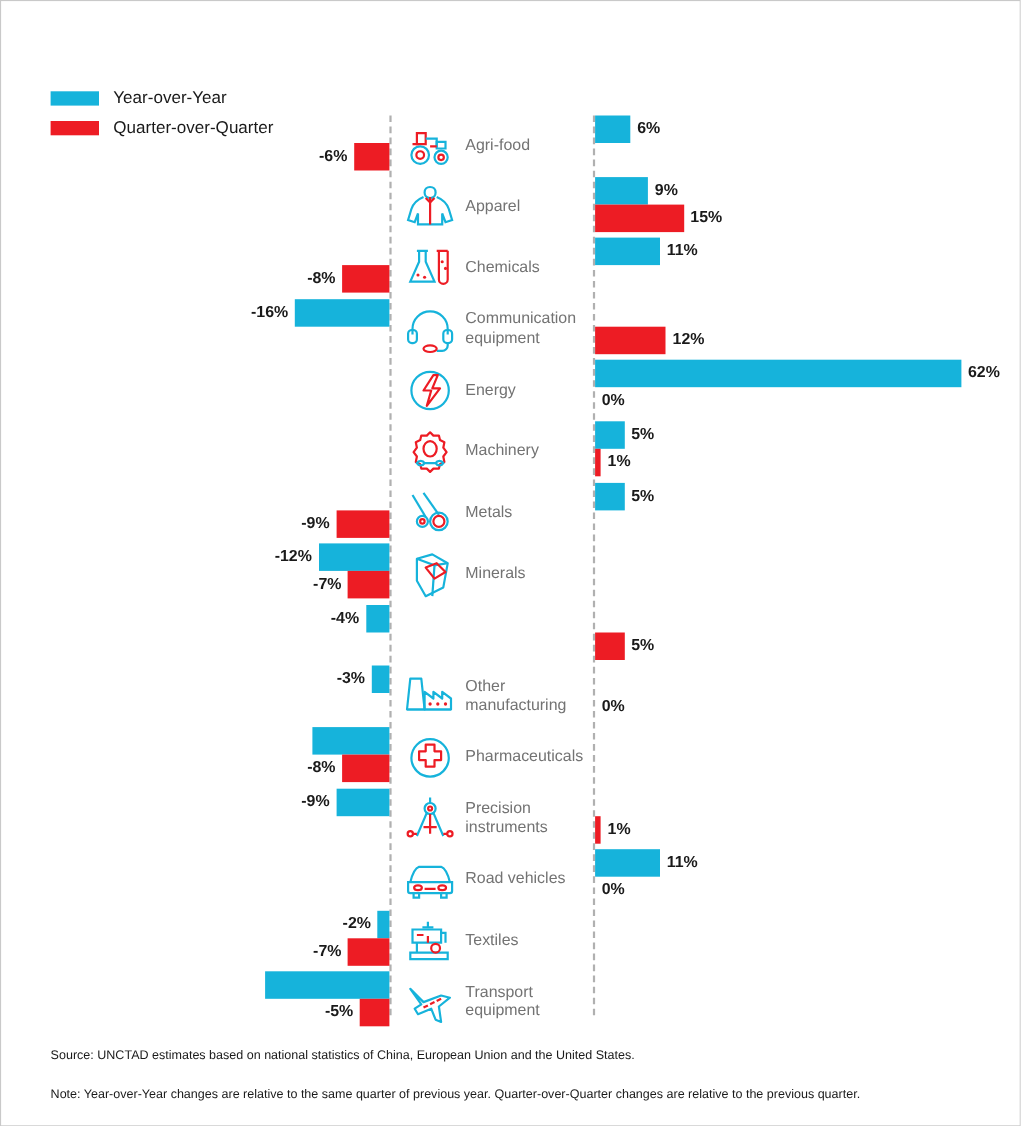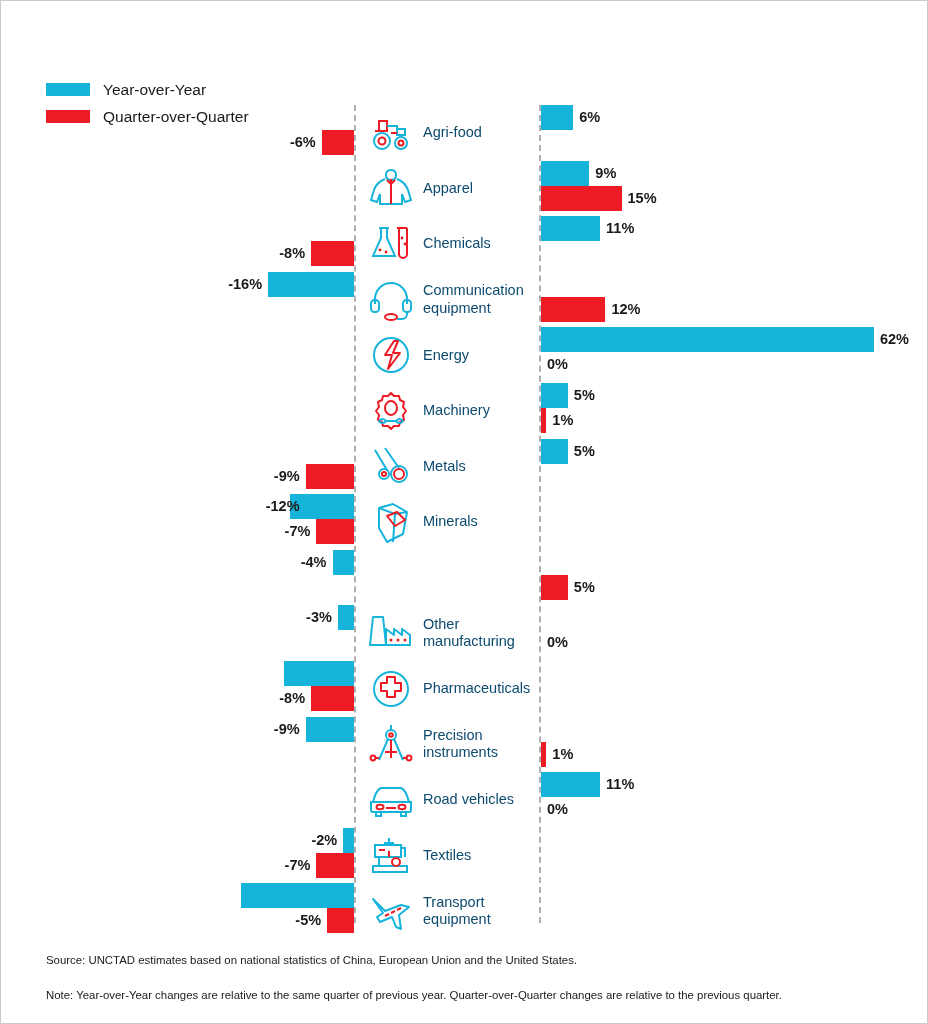--- a/index.html
+++ b/index.html
@@ -52,21 +52,21 @@
     position:absolute;left:364px;top:0;height:55.6px;
     display:flex;align-items:center;
   }
   .cat-icon{
     width:52px;height:48px;flex:none;
     display:flex;align-items:center;justify-content:center;
     margin-right:6px;
   }
   .cat-icon svg{display:block;}
   .cat-label{
-    font-size:14.5px;color:#0c4a6e;line-height:1.18;
+    font-size:14.5px;color:#737373;line-height:1.18;
     max-width:120px;
   }
 
   
   .bar{position:absolute;height:25px;}
   .bar.blue{background:#16B3DB;}
   .bar.red{background:#ED1C24;}
 
   .vlabel{
     position:absolute;height:25px;line-height:25px;
@@ -233,21 +233,21 @@
             <svg width="48" height="44" viewBox="0 0 48 44" fill="none" stroke-width="2">
      <path d="M12 8l14-4 14 8-4 22-16 8-8-14z" stroke="#16B3DB" stroke-linejoin="round"></path>
      <path d="M12 8l16 6 12-2" stroke="#16B3DB"></path>
               <path d="M28 14l-2 28" stroke="#16B3DB"></path>
      <path d="M20 16l10-4 8 8-10 6z" stroke="#ED1C24" stroke-linejoin="round"></path>
             </svg>
           </span>
           <span class="cat-label">Minerals</span>
         </div>
         <div class="bar blue" style="top: 0px; width: 64.44px; left: 288.56px;"></div>
-        <div class="vlabel left" style="top: 0px; left: 0px; width: 282.56px; margin-left: 16px;">-12%</div>
+        <div class="vlabel left" style="top: 0px; left: 0px; width: 282.56px;">-12%</div>
         <div class="bar red" style="top: 25px; width: 37.59px; left: 315.41px;"></div>
         <div class="vlabel left" style="top: 25px; left: 0px; width: 309.41px;">-7%</div>
       </div>
       <div class="row" style="top: 548.8px;">
         <div class="bar blue" style="top: 0px; width: 21.48px; left: 331.52px;"></div>
         <div class="vlabel left" style="top: 0px; left: 0px; width: 325.52px;">-4%</div>
         <div class="bar red" style="top: 25px; width: 26.85px; left: 540px;"></div>
         <div class="vlabel" style="top: 25px; left: 572.85px;">5%</div>
       </div>
       <div class="row" style="top: 604.4px;">

